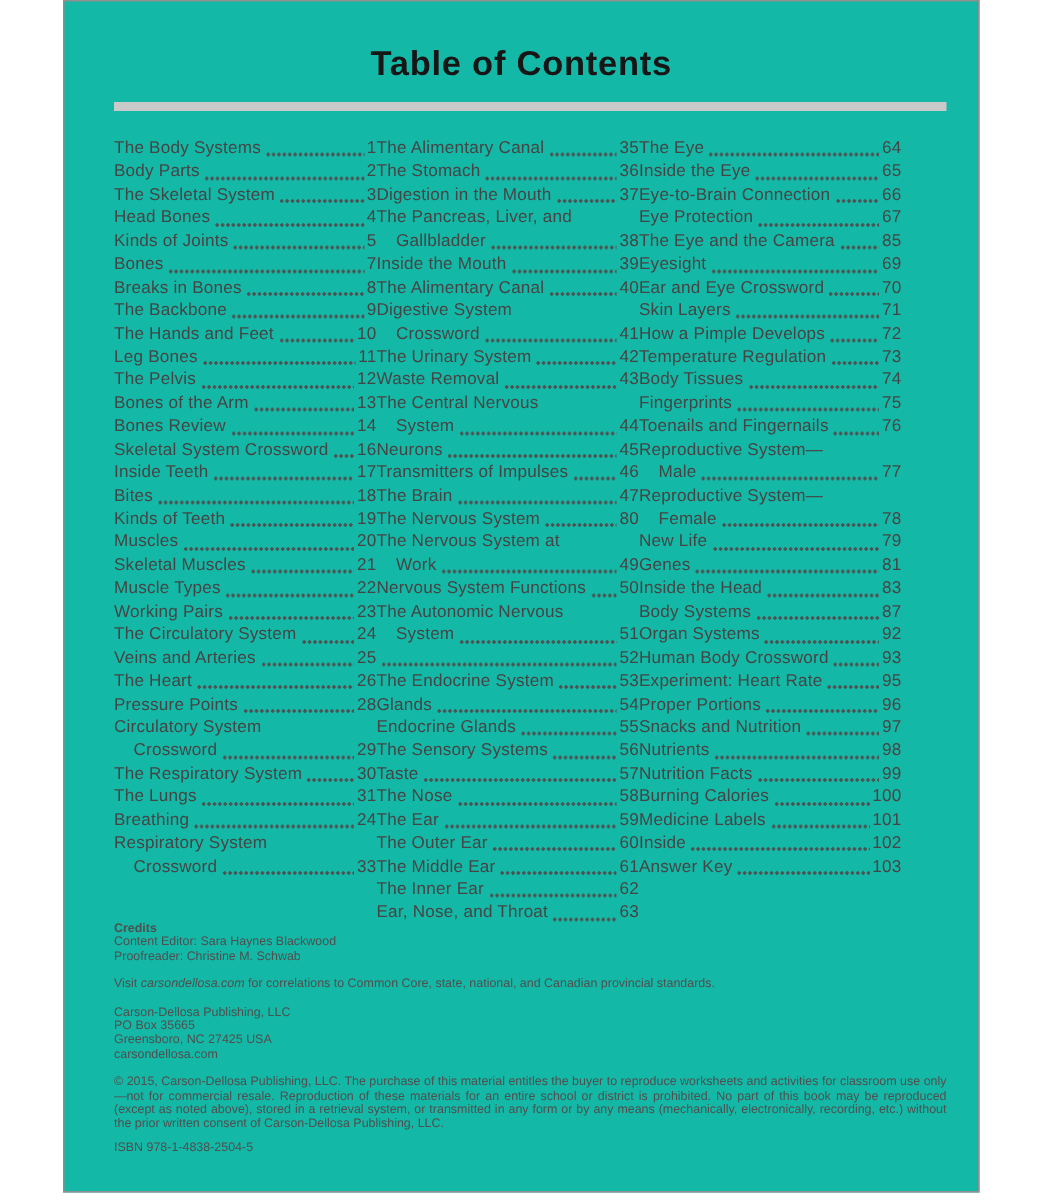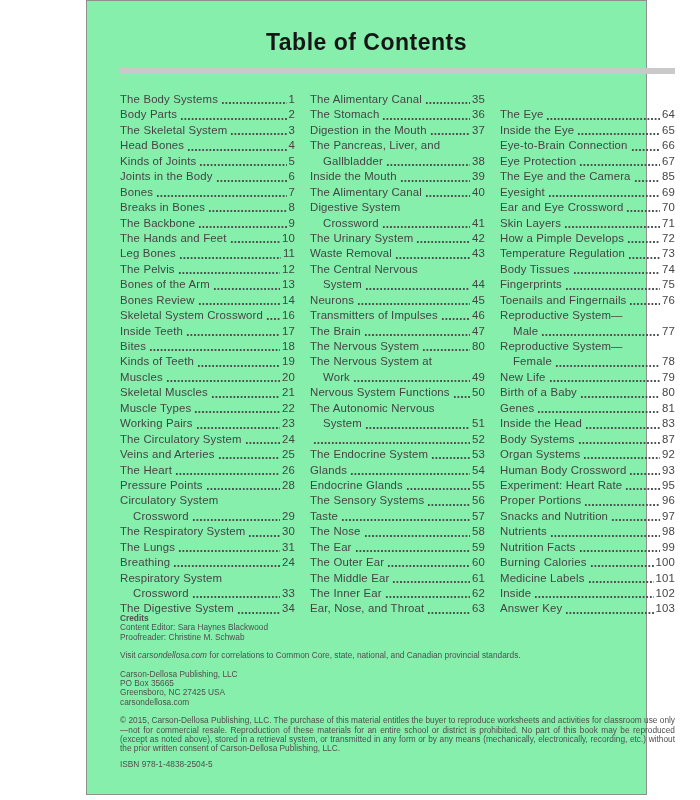--- a/index.html
+++ b/index.html
@@ -7,26 +7,25 @@
     padding: 0;
     background: #ffffff;
     width: 700px;
     height: 800px;
     font-family: "Liberation Sans", sans-serif;
   }
   .sheet {
     position: absolute;
     left: 42px;
     top: 0px;
-    width: 561px;
+    width: 611px;
     height: 795px;
     border: 1px solid #8f8f8f;
-    background: #86efac;
+    background: #14b8a6;
     box-sizing: border-box;
-    margin-left: 44px;
   }
   .title {
     position: absolute;
     left: 0;
     top: 28px;
     width: 100%;
     text-align: center;
     font-size: 23px;
     font-weight: 700;
     letter-spacing: 0.5px;
@@ -39,22 +38,20 @@
     width: 555px;
     height: 6px;
     background: #c9c9c9;
   }
   .toc {
     position: absolute;
     left: 33px;
     top: 91px;
     width: 555px;
     display: flex;
-    gap: 15px;
-    align-items: flex-end;
   }
   .toc-col {
     width: 175px;
     flex: 0 0 175px;
   }
   .toc-row {
     display: flex;
     line-height: 15.44px;
     font-size: 11.4px;
     letter-spacing: 0.15px;
@@ -122,25 +119,20 @@
           <span class="toc-label">Head Bones</span>
           <span class="leader"></span>
           <span class="toc-page">4</span>
         </div>
         <div class="toc-row">
           <span class="toc-label">Kinds of Joints</span>
           <span class="leader"></span>
           <span class="toc-page">5</span>
         </div>
         <div class="toc-row">
-          <span class="toc-label">Joints in the Body</span>
-          <span class="leader"></span>
-          <span class="toc-page">6</span>
-        </div>
-        <div class="toc-row">
           <span class="toc-label">Bones</span>
           <span class="leader"></span>
           <span class="toc-page">7</span>
         </div>
         <div class="toc-row">
           <span class="toc-label">Breaks in Bones</span>
           <span class="leader"></span>
           <span class="toc-page">8</span>
         </div>
         <div class="toc-row">
@@ -256,25 +248,20 @@
           <span class="leader"></span>
           <span class="toc-page">24</span>
         </div>
         <div class="toc-row">
           <span class="toc-label">Respiratory System</span>
         </div>
         <div class="toc-row indent">
           <span class="toc-label">Crossword</span>
           <span class="leader"></span>
           <span class="toc-page">33</span>
-        </div>
-        <div class="toc-row">
-          <span class="toc-label">The Digestive System</span>
-          <span class="leader"></span>
-          <span class="toc-page">34</span>
         </div>
       </div>
       <div class="toc-col">
         <div class="toc-row">
           <span class="toc-label">The Alimentary Canal</span>
           <span class="leader"></span>
           <span class="toc-page">35</span>
         </div>
         <div class="toc-row">
           <span class="toc-label">The Stomach</span>
@@ -510,25 +497,20 @@
         </div>
         <div class="toc-row indent">
           <span class="toc-label">Female</span>
           <span class="leader"></span>
           <span class="toc-page">78</span>
         </div>
         <div class="toc-row">
           <span class="toc-label">New Life</span>
           <span class="leader"></span>
           <span class="toc-page">79</span>
-        </div>
-        <div class="toc-row">
-          <span class="toc-label">Birth of a Baby</span>
-          <span class="leader"></span>
-          <span class="toc-page">80</span>
         </div>
         <div class="toc-row">
           <span class="toc-label">Genes</span>
           <span class="leader"></span>
           <span class="toc-page">81</span>
         </div>
         <div class="toc-row">
           <span class="toc-label">Inside the Head</span>
           <span class="leader"></span>
           <span class="toc-page">83</span>

